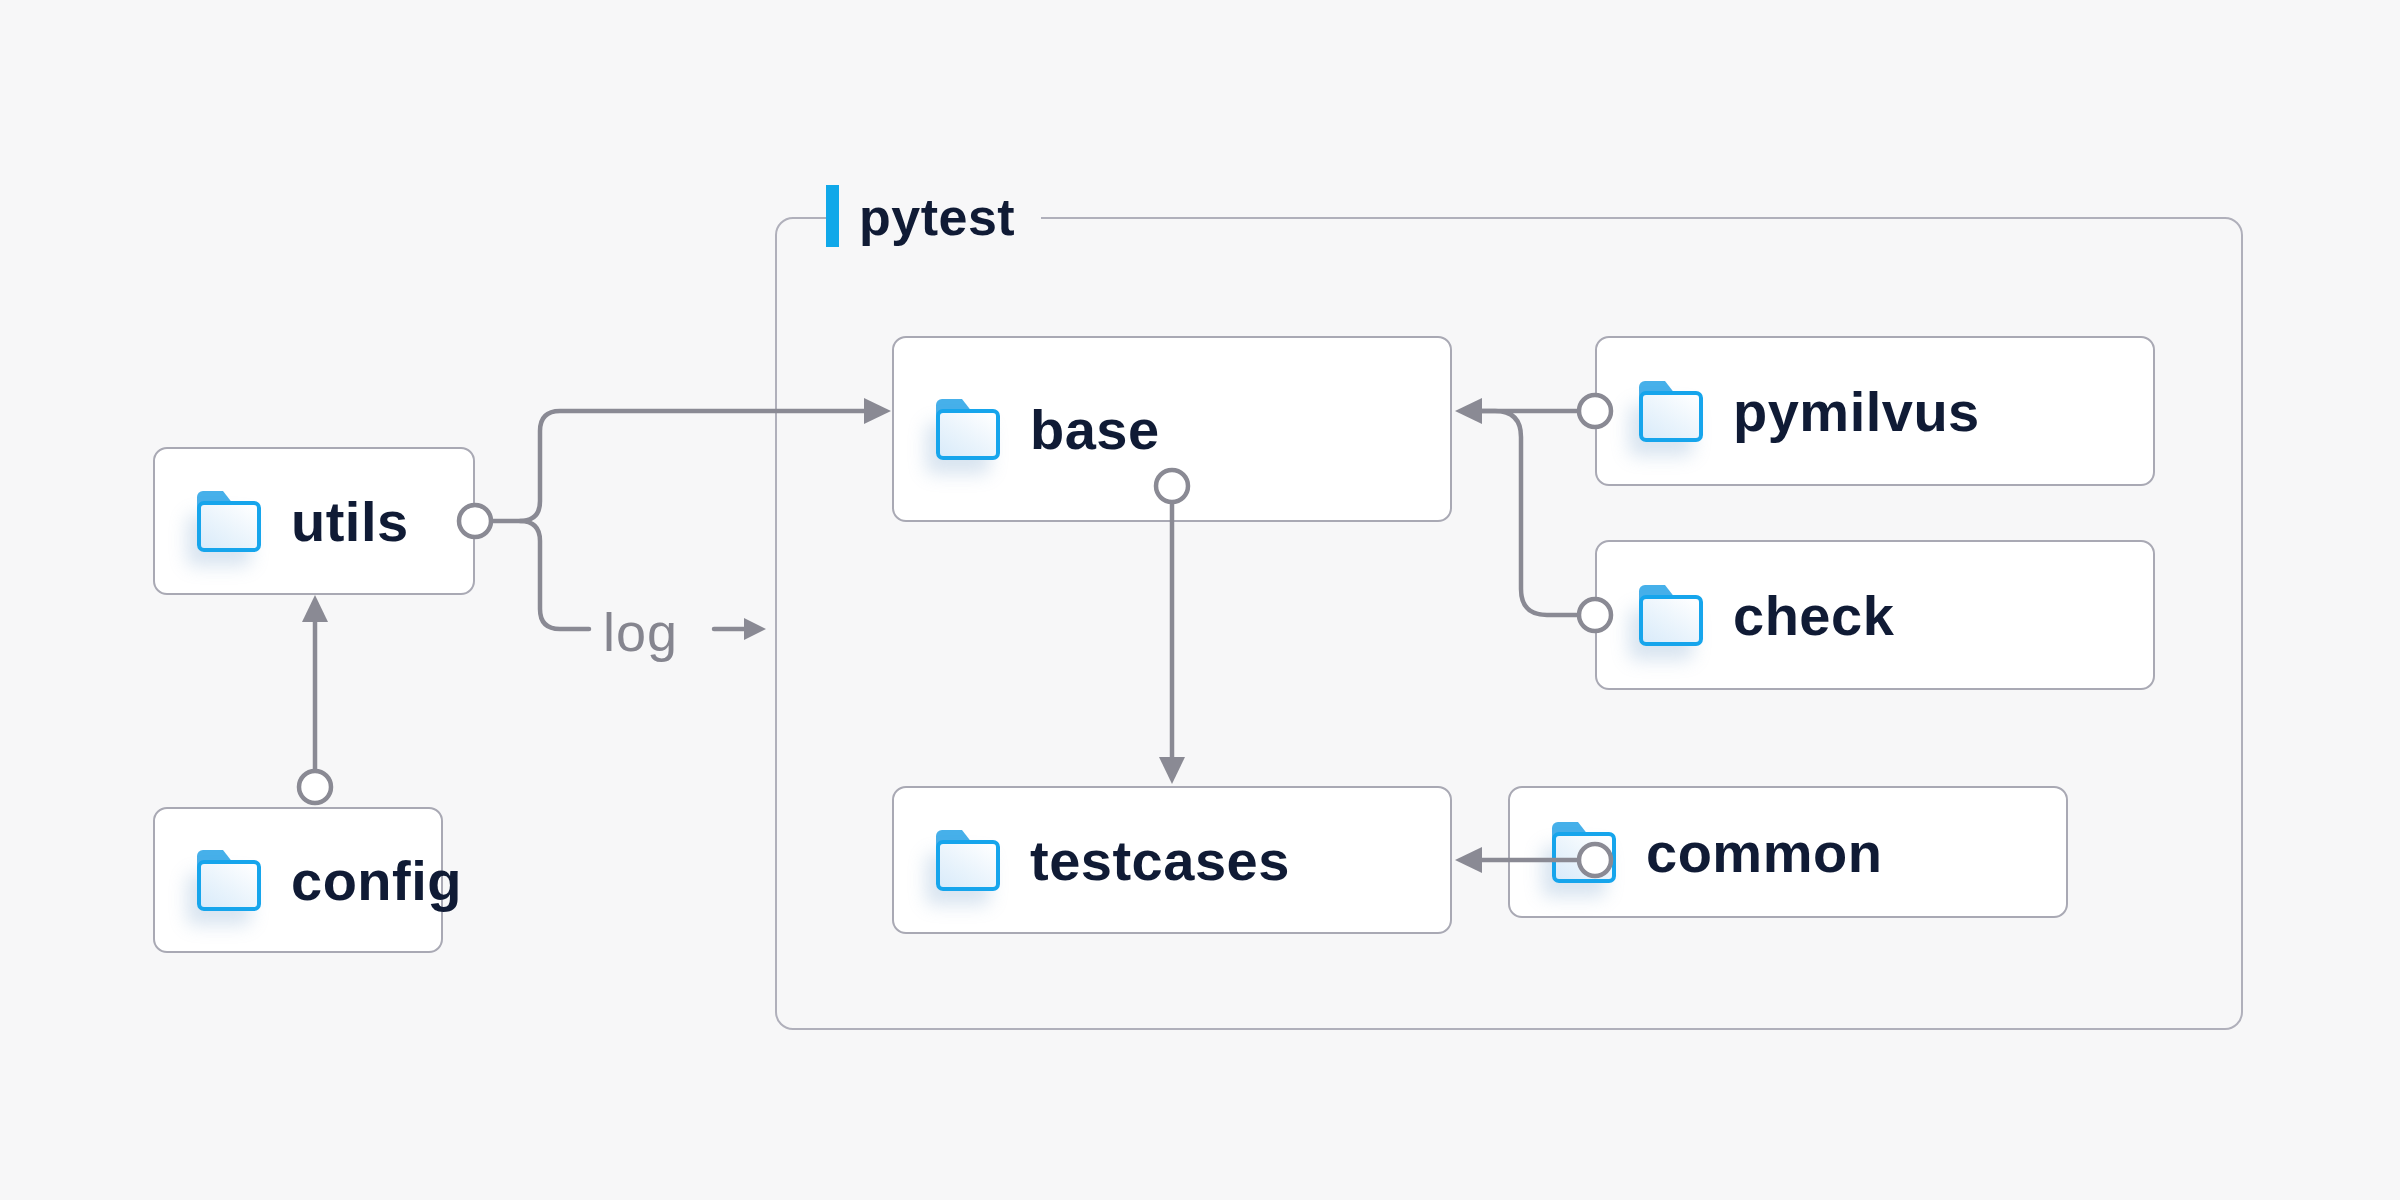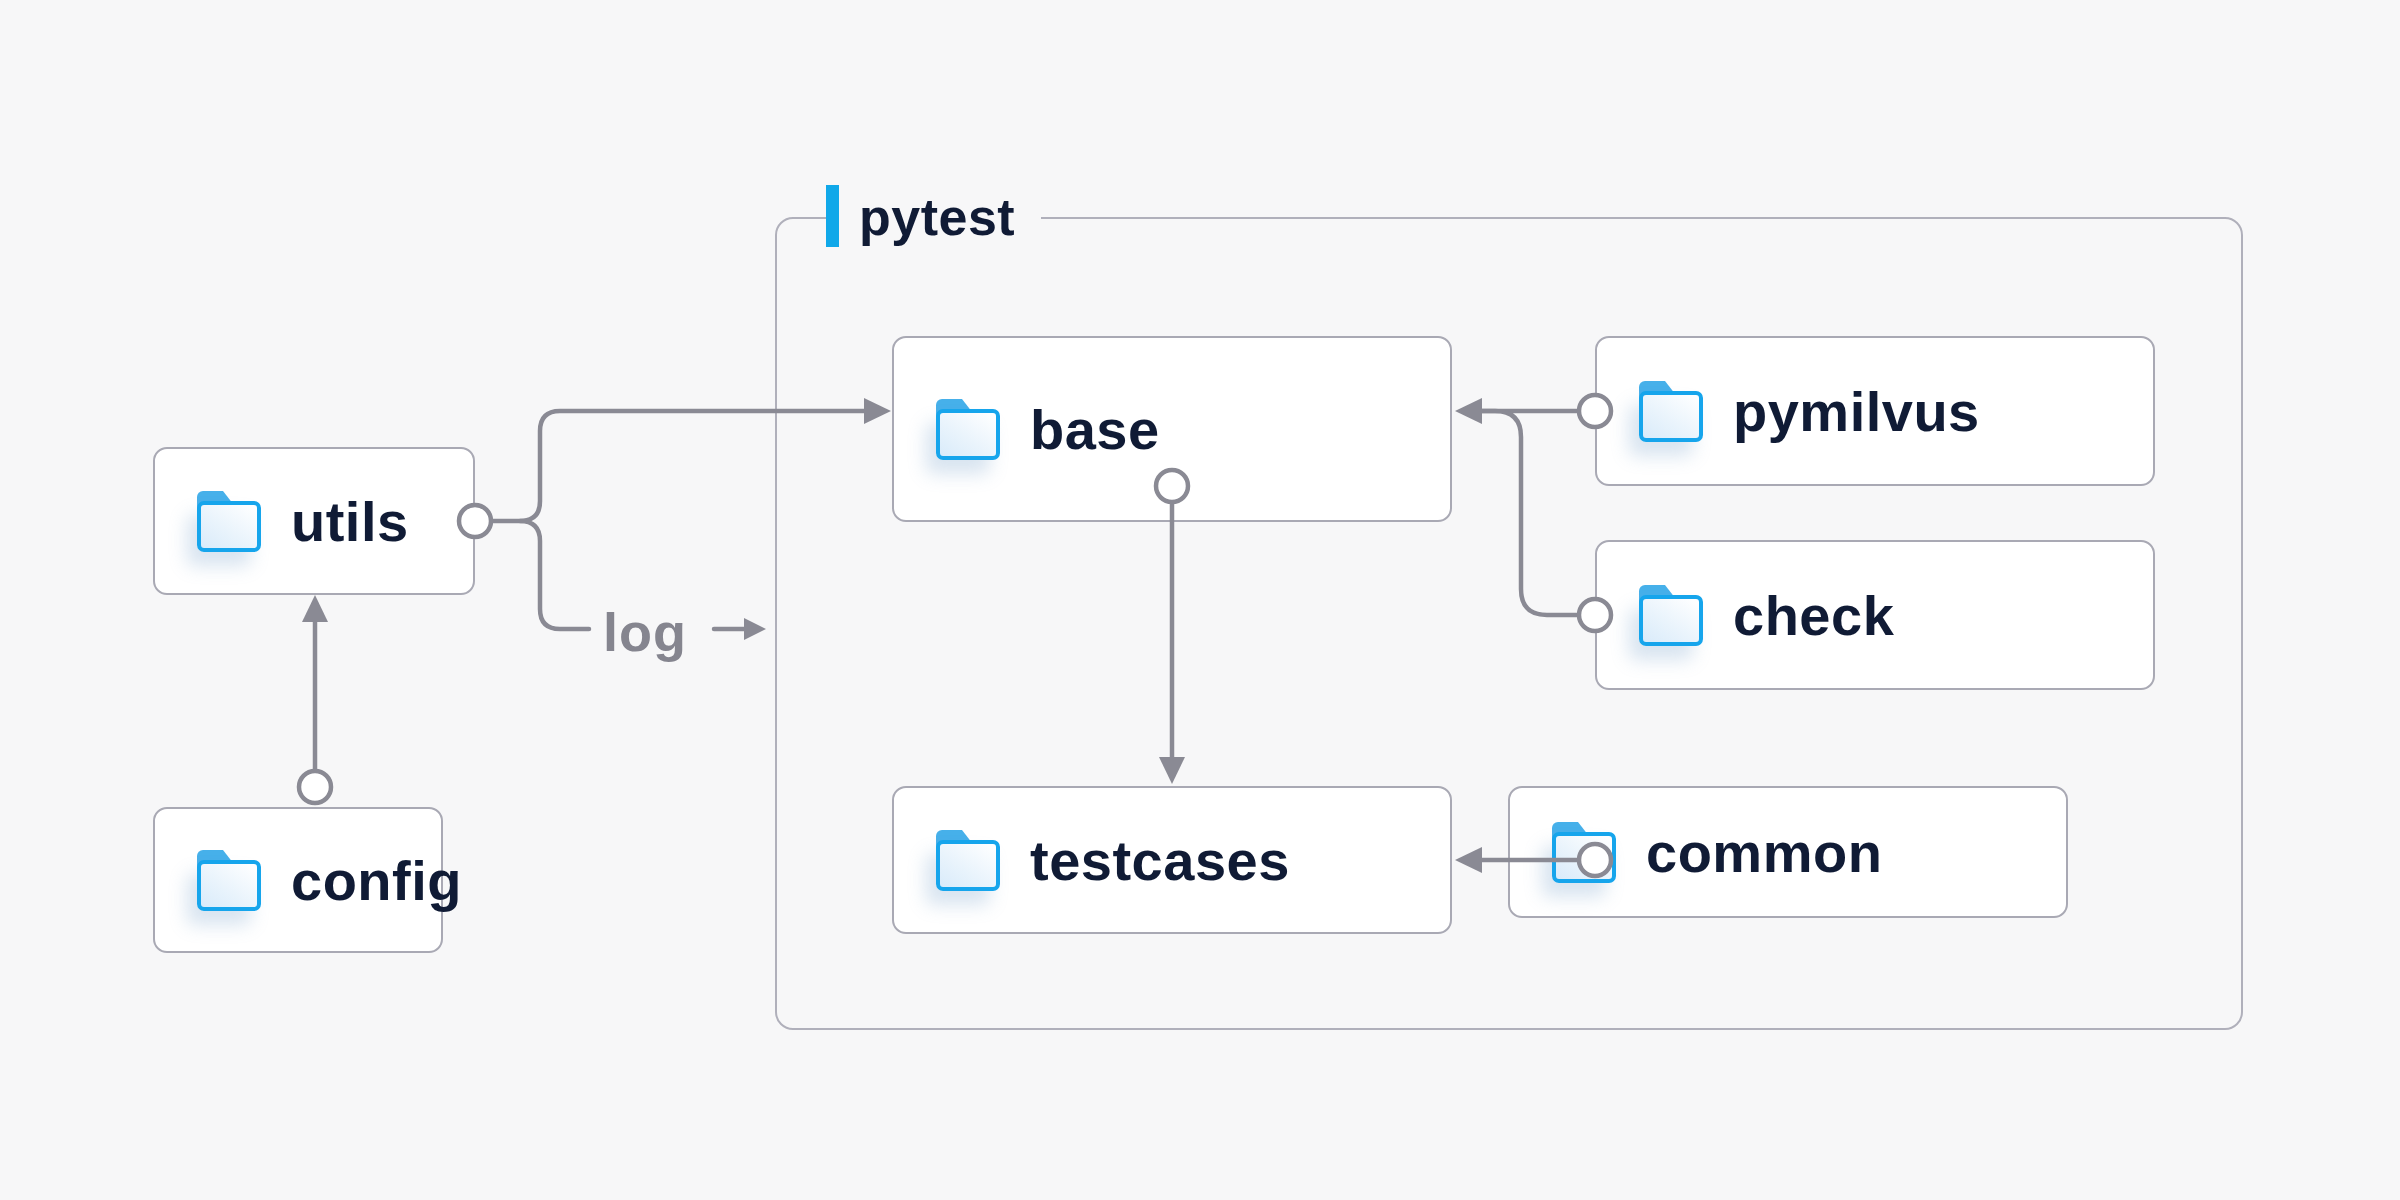--- a/index.html
+++ b/index.html
@@ -92,21 +92,21 @@
     box-sizing: border-box;
     background: linear-gradient(215deg, #fdfeff 8%, #eaf4fc 55%, #d9ebfa 100%);
     box-shadow: -10px 14px 18px rgba(125, 165, 205, 0.30);
   }
 
   
   .log-label {
     position: absolute;
     left: 603px; top: 601px;
     font-size: 54px;
-    font-weight: 700;
+    font-weight: 400;
     color: #85858f;
     letter-spacing: 1px;
     z-index: 4;
   }
 
   
   svg.wires {
     position: absolute;
     left: 0; top: 0;
     z-index: 3;

